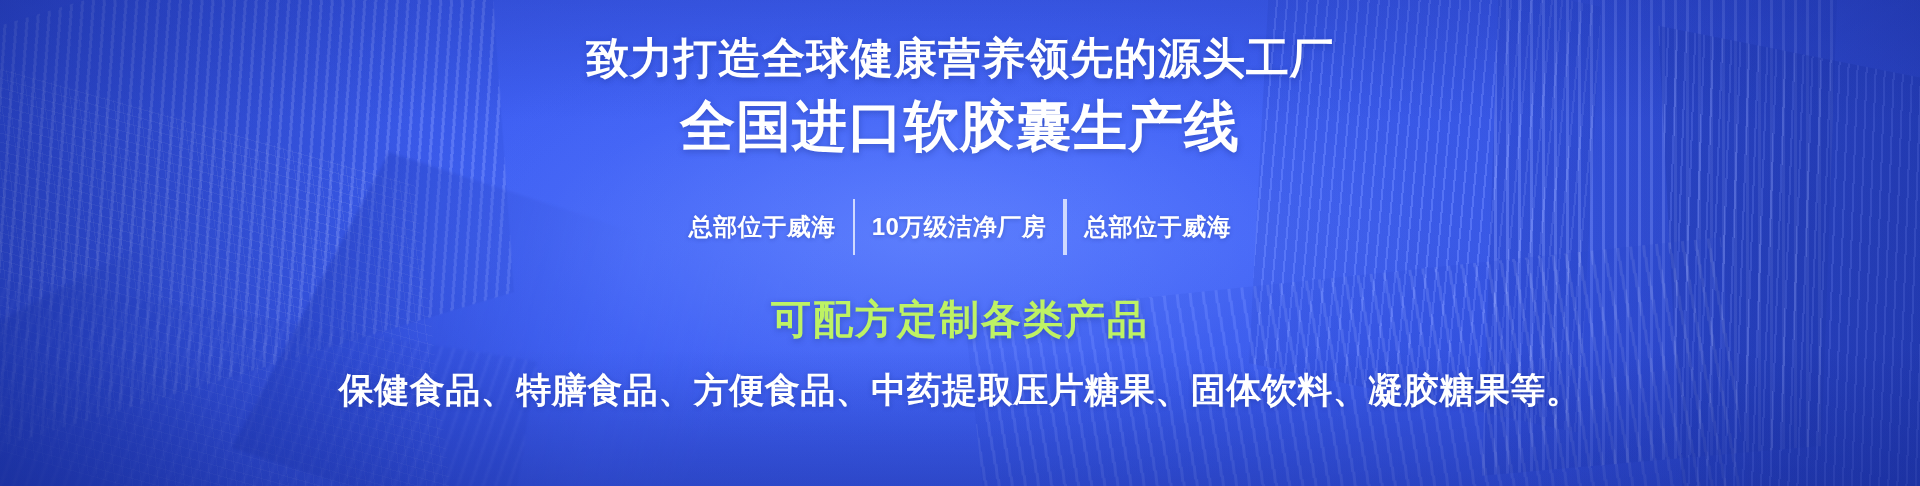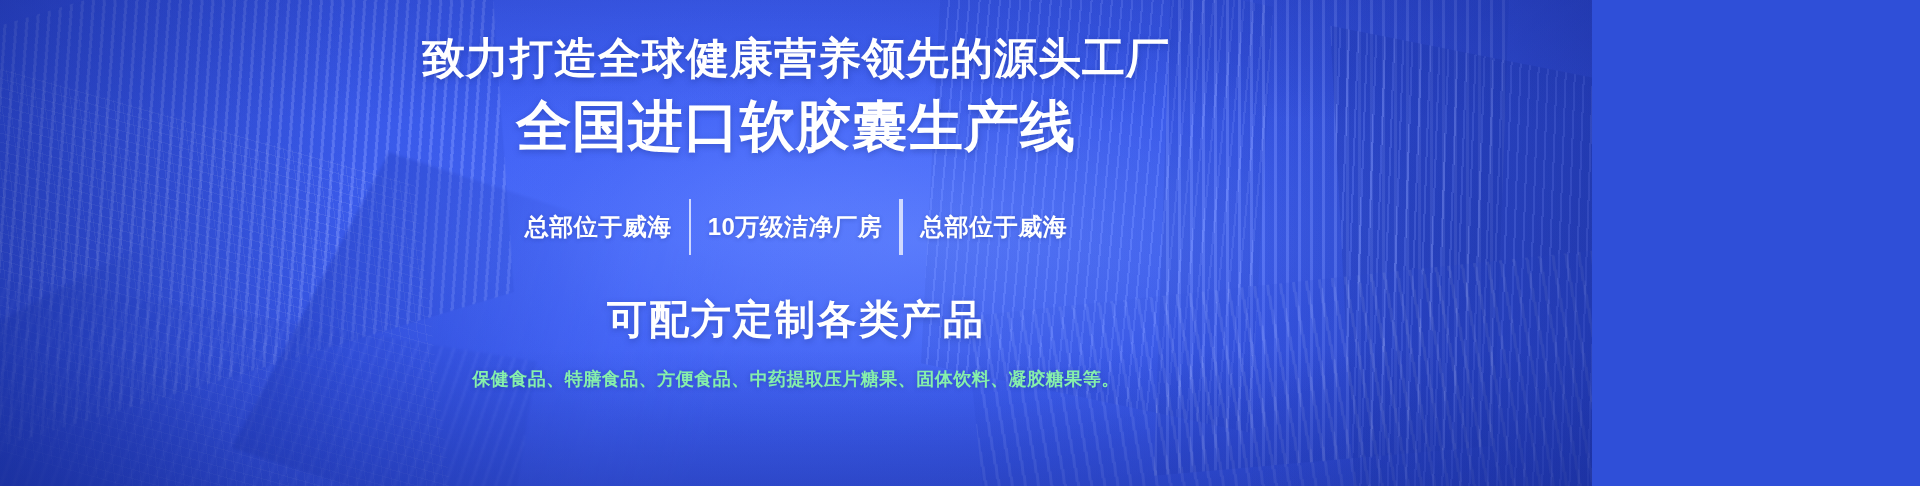--- a/index.html
+++ b/index.html
@@ -6,21 +6,21 @@
     margin: 0;
     padding: 0;
     background: #2f4fd8;
   }
   body {
     font-family: "Liberation Sans", "DejaVu Sans", sans-serif;
   }
 
   .banner {
     position: relative;
-    width: 1592px;
+    width: 1920px;
     height: 486px;
     overflow: hidden;
     background: #3f5ef2;
   }
 
   
   .bg-base {
     position: absolute;
     inset: 0;
     background:
@@ -263,31 +263,31 @@
     width: 2px;
     height: 56px;
     background: rgba(255,255,255,0.72);
     flex: 0 0 auto;
   }
 
   .promo-heading {
     margin-top: 37px;
     font-size: 40px;
     font-weight: bold;
-    color: #ffffff;
+    color: #bef264;
     letter-spacing: 2px;
     text-shadow: 0 2px 6px rgba(18,38,120,0.35);
     white-space: nowrap;
   }
 
   .promo-list {
     margin-top: 20px;
-    font-size: 18px;
-    font-weight: bold;
-    color: #86efac;
+    font-size: 35px;
+    font-weight: bold;
+    color: #ffffff;
     letter-spacing: 0.5px;
     text-shadow: 0 1px 5px rgba(18,38,120,0.32);
     white-space: nowrap;
   }
 </style>
 </head>
 <body>
 
 <div class="banner">
 

